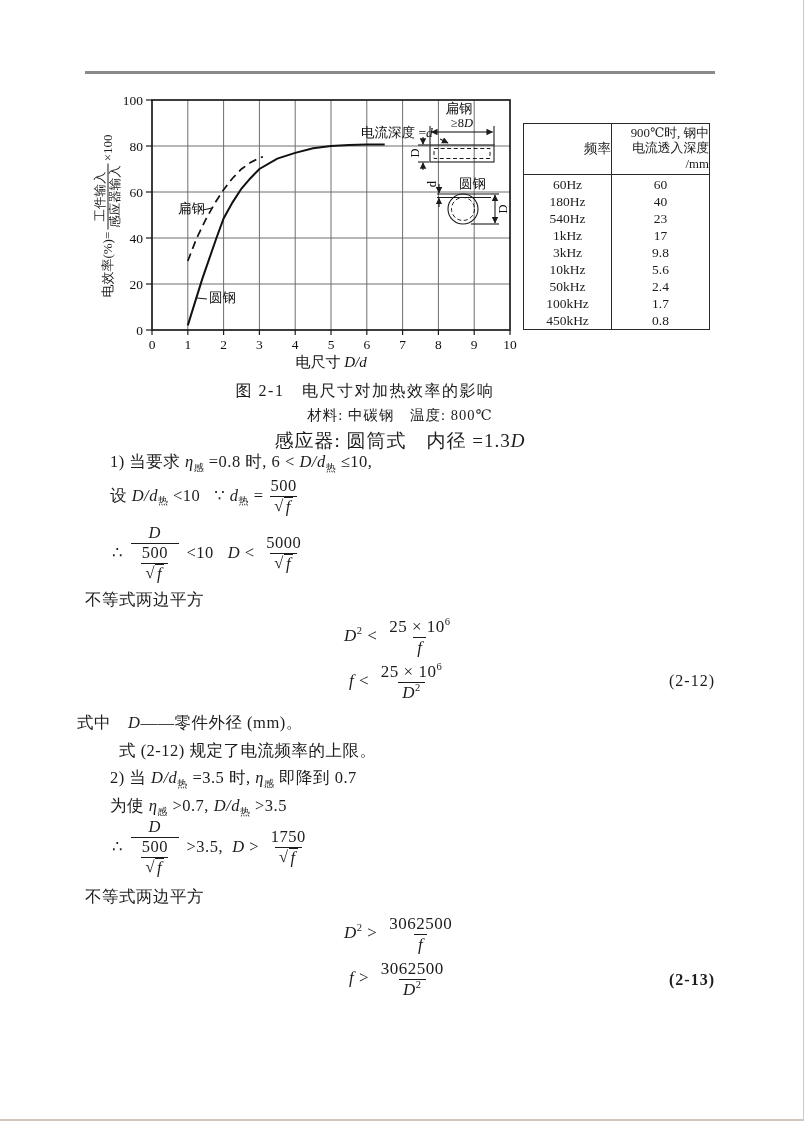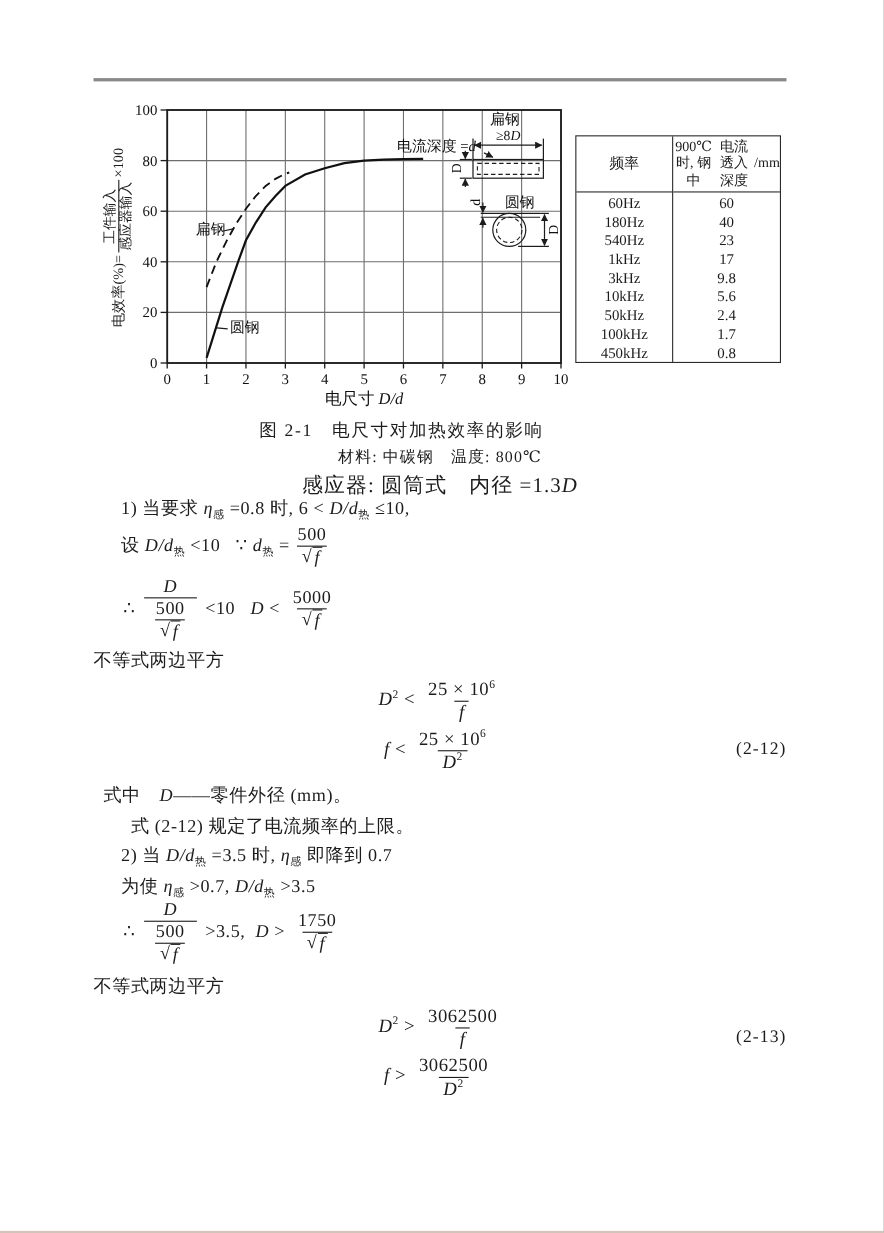--- a/index.html
+++ b/index.html
@@ -47,21 +47,21 @@
   .disp{font-size:17px;}
   .eqno{position:absolute;right:88px;font-size:16px;letter-spacing:1px;}
   .pt-row{height:16.9px;display:flex;align-items:center;justify-content:center;}
 
   
   .pen-table{position:absolute;left:523px;top:123px;width:187px;height:207px;
              border:1.4px solid #2a2a2a;box-sizing:border-box;font-size:13.5px;}
   .pt-col{position:absolute;top:0;bottom:0;}
   .pt-col1{left:0;width:87px;border-right:1.3px solid #2a2a2a;font-family:Liberation Serif, serif;}
   .pt-col2{left:88px;right:0;}
-  .pt-head{height:50px;display:flex;flex-direction:row;align-items:center;justify-content:center;
+  .pt-head{height:50px;display:flex;flex-direction:column;align-items:flex-end;justify-content:center;
            border-bottom:1.3px solid #2a2a2a;line-height:1.18;text-align:center;}
   .pt-head .h2{font-size:12.8px;}
   .pt-rows{padding-top:2px;}
 </style>
 </head>
 <body>
 
 <div class="page">
   <div class="top-rule"></div>
 
@@ -219,28 +219,28 @@
 
   <div class="bl" style="left:112px;top:524px;"><span>∴</span><span> </span><span class="frac"><span class="fnum"><span class="v">D</span></span><span class="fden"><span class="frac"><span class="fnum">500</span><span class="fden"><span class="sqrt"><span>√</span><span class="rc"><span class="v">f</span></span></span></span></span></span></span><span> &lt;10   </span><span class="v">D</span><span> &lt; </span><span class="frac"><span class="fnum">5000</span><span class="fden"><span class="sqrt"><span>√</span><span class="rc"><span class="v">f</span></span></span></span></span></div>
 
   <div class="bl" style="left:85px;top:589px;">不等式两边平方</div>
 
   <div class="bl disp" style="left:344px;top:617px;"><span class="v">D</span><sup>2</sup><span> &lt; </span><span class="frac"><span class="fnum"><span>25 × 10</span><sup>6</sup></span><span class="fden"><span class="v">f</span></span></span></div>
 
   <div class="bl disp" style="left:349px;top:662px;"><span class="v">f</span><span> &lt; </span><span class="frac"><span class="fnum"><span>25 × 10</span><sup>6</sup></span><span class="fden"><span class="v">D</span><sup>2</sup></span></span></div>
   <div class="eqno" style="top:672px;margin-left:48px;">(2-12)</div>
 
-  <div class="bl" style="left:94px;top:712px;"><span>式中　</span><span class="v">D</span><span>——零件外径 (mm)。</span></div>
+  <div class="bl" style="left:77px;top:712px;"><span>式中　</span><span class="v">D</span><span>——零件外径 (mm)。</span></div>
   <div class="bl" style="left:119px;top:740px;">式 (2-12) 规定了电流频率的上限。</div>
 
   <div class="bl" style="left:110px;top:767px;font-family:Liberation Serif, serif;"><span>2) 当 </span><span class="v">D/d</span><sub class="sb">热</sub><span> =3.5 时, </span><span class="v">η</span><sub class="sb">感</sub><span> 即降到 0.7</span></div>
 
   <div class="bl" style="left:110px;top:795px;"><span>为使 </span><span class="v">η</span><sub class="sb">感</sub><span> &gt;0.7, </span><span class="v">D/d</span><sub class="sb">热</sub><span> &gt;3.5</span></div>
 
   <div class="bl" style="left:112px;top:818px;"><span>∴</span><span> </span><span class="frac"><span class="fnum"><span class="v">D</span></span><span class="fden"><span class="frac"><span class="fnum">500</span><span class="fden"><span class="sqrt"><span>√</span><span class="rc"><span class="v">f</span></span></span></span></span></span></span><span> &gt;3.5,  </span><span class="v">D</span><span> &gt; </span><span class="frac"><span class="fnum">1750</span><span class="fden"><span class="sqrt"><span>√</span><span class="rc"><span class="v">f</span></span></span></span></span></div>
 
   <div class="bl" style="left:85px;top:886px;">不等式两边平方</div>
 
   <div class="bl disp" style="left:344px;top:914px;"><span class="v">D</span><sup>2</sup><span> &gt; </span><span class="frac"><span class="fnum">3062500</span><span class="fden"><span class="v">f</span></span></span></div>
 
   <div class="bl disp" style="left:349px;top:959px;"><span class="v">f</span><span> &gt; </span><span class="frac"><span class="fnum">3062500</span><span class="fden"><span class="v">D</span><sup>2</sup></span></span></div>
-  <div class="eqno" style="top:934px;">(2-13)</div>
+  <div class="eqno" style="top:971px;font-weight:bold;">(2-13)</div>
 </div>
 
 </body></html>

